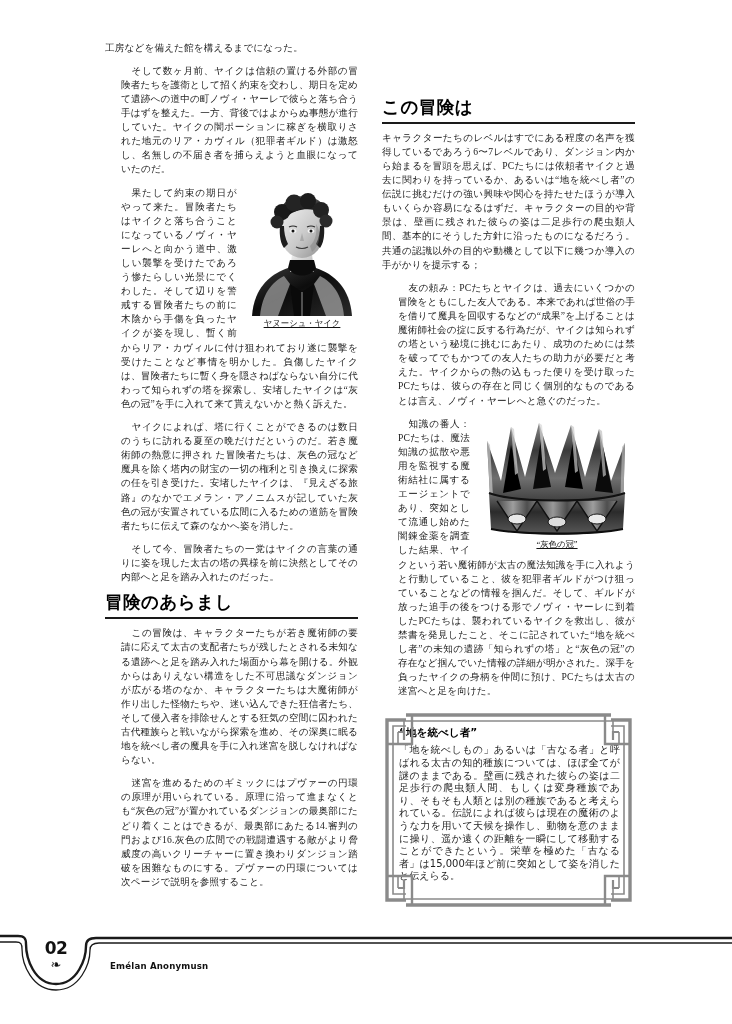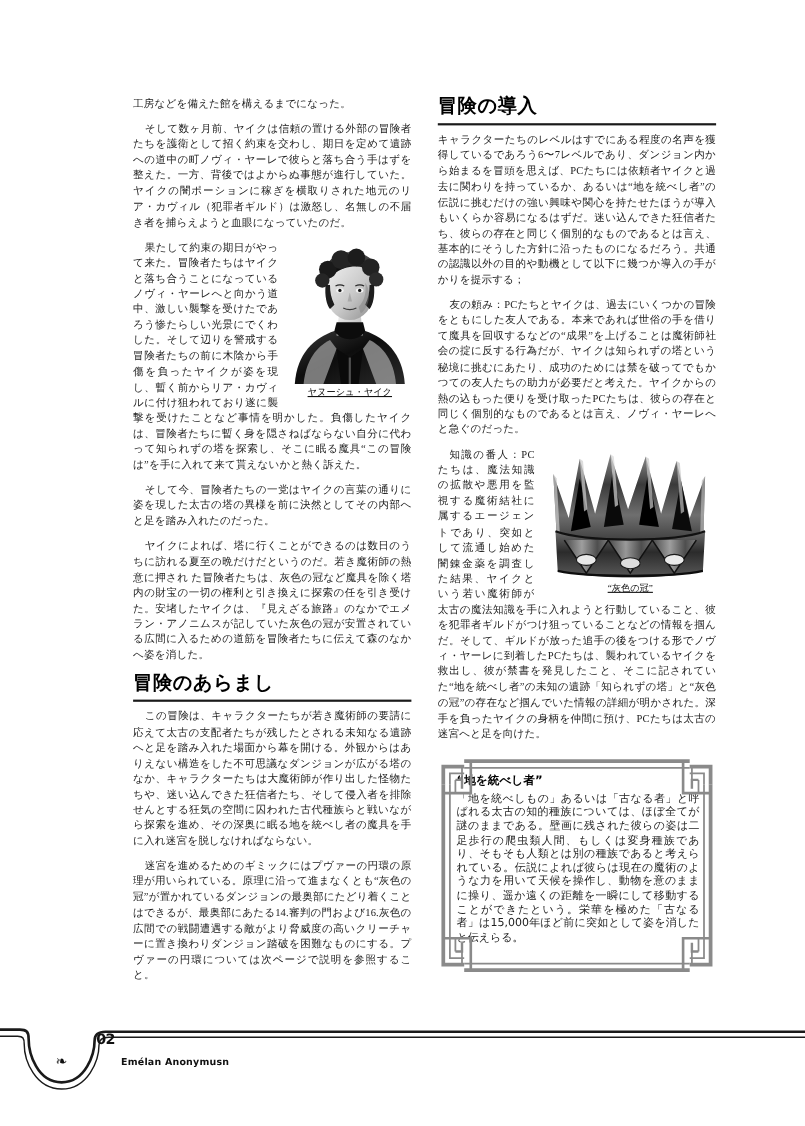--- a/index.html
+++ b/index.html
@@ -11,25 +11,26 @@
     color:#111;
     position:relative;
     overflow:hidden;
   }
 
   
   .page { position:absolute; inset:0; }
 
   .columns {
     position:absolute;
-    left:121px; top:88px;
+    left:105px; top:88px;
     width:530px;
     height:810px;
     display:flex;
     gap:24px;
+    align-items:flex-end;
   }
   .col { width:253px; position:relative; }
 
   
   .sec-head {
     font-family:"DejaVu Sans", sans-serif;
     font-weight:700;
     font-size:17.5px;
     letter-spacing:0.5px;
     line-height:1.1;
@@ -47,21 +48,21 @@
   p.body {
     font-family:"Liberation Serif", serif;
     font-size:9.6px;
     line-height:14.1px;
     text-align:justify;
     text-justify:inter-character;
     margin:0 0 9px 0;
     color:#1b1b1b;
     letter-spacing:0.15px;
   }
-  p.body.indent { text-indent:1.1em; }
+  p.body.indent { text-indent:1.1em;margin-left:16px; }
   p.body b { font-weight:400; }
 
   
   .figure { margin:0; }
   .figure.right {
     float:right;
     margin:2px -2px 2px 7px;
   }
   .fig-cap {
     font-family:"Liberation Serif", serif;
@@ -115,24 +116,23 @@
   
   .footer { position:absolute; left:0; bottom:0; width:732px; height:96px; }
   .footer svg { position:absolute; left:0; top:0; }
   .page-num {
     position:absolute;
     left:24px; top:10px;
     width:64px;
     text-align:center;
     font-family:"DejaVu Sans", sans-serif;
     font-weight:700;
-    font-size:13px;
+    font-size:17px;
     color:#111;
     letter-spacing:-0.5px;
-    margin-left:40px;
   }
   .fleuron {
     position:absolute;
     left:24px; top:32px;
     width:64px;
     text-align:center;
     font-size:13px;
     line-height:10px;
     color:#111;
   }
@@ -214,39 +214,39 @@
 
             <path d="M58 45 L56 53 L60 53 Z" fill="#9d9d9d" opacity="0.7"></path>
             <path d="M52 59 Q58 62 64 59" stroke="#3a3a3a" stroke-width="1.1" fill="none"></path>
 
             <path d="M72 36 C78 44 76 58 68 64 L66 58 C72 52 73 44 72 36 Z" fill="#7f7f7f" opacity="0.45"></path>
           </svg>
         </div>
         <figcaption class="fig-cap">ヤヌーシュ・ヤイク</figcaption>
       </figure>
 
-      <p class="body indent">果たして約束の期日がやって来た。冒険者たちはヤイクと落ち合うことになっているノヴィ・ヤーレへと向かう道中、激しい襲撃を受けたであろう惨たらしい光景にでくわした。そして辺りを警戒する冒険者たちの前に木陰から手傷を負ったヤイクが姿を現し、暫く前からリア・カヴィルに付け狙われており遂に襲撃を受けたことなど事情を明かした。負傷したヤイクは、冒険者たちに暫く身を隠さねばならない自分に代わって知られずの塔を探索し、そこに眠る魔具“この冒険は”を手に入れて来て貰えないかと熱く訴えた。</p>
+      <p class="body indent">果たして約束の期日がやって来た。冒険者たちはヤイクと落ち合うことになっているノヴィ・ヤーレへと向かう道中、激しい襲撃を受けたであろう惨たらしい光景にでくわした。そして辺りを警戒する冒険者たちの前に木陰から手傷を負ったヤイクが姿を現し、暫く前からリア・カヴィルに付け狙われており遂に襲撃を受けたことなど事情を明かした。負傷したヤイクは、冒険者たちに暫く身を隠さねばならない自分に代わって知られずの塔を探索し、安堵したヤイクは“灰色の冠”を手に入れて来て貰えないかと熱く訴えた。</p>
+      <p class="body indent">ヤイクによれば、塔に行くことができるのは数日のうちに訪れる夏至の晩だけだというのだ。若き魔術師の熱意に押され た冒険者たちは、灰色の冠など魔具を除く塔内の財宝の一切の権利と引き換えに探索の任を引き受けた。安堵したヤイクは、『見えざる旅路』のなかでエメラン・アノニムスが記していた灰色の冠が安置されている広間に入るための道筋を冒険者たちに伝えて森のなかへ姿を消した。</p>
       <p class="body indent">そして今、冒険者たちの一党はヤイクの言葉の通りに姿を現した太古の塔の異様を前に決然としてその内部へと足を踏み入れたのだった。</p>
-      <p class="body indent">ヤイクによれば、塔に行くことができるのは数日のうちに訪れる夏至の晩だけだというのだ。若き魔術師の熱意に押され た冒険者たちは、灰色の冠など魔具を除く塔内の財宝の一切の権利と引き換えに探索の任を引き受けた。安堵したヤイクは、『見えざる旅路』のなかでエメラン・アノニムスが記していた灰色の冠が安置されている広間に入るための道筋を冒険者たちに伝えて森のなかへ姿を消した。</p>
 
       <h3 class="sec-head second">冒険のあらまし</h3>
       <div class="sec-rule"></div>
 
       <p class="body indent">この冒険は、キャラクターたちが若き魔術師の要請に応えて太古の支配者たちが残したとされる未知なる遺跡へと足を踏み入れた場面から幕を開ける。外観からはありえない構造をした不可思議なダンジョンが広がる塔のなか、キャラクターたちは大魔術師が作り出した怪物たちや、迷い込んできた狂信者たち、そして侵入者を排除せんとする狂気の空間に囚われた古代種族らと戦いながら探索を進め、その深奥に眠る地を統べし者の魔具を手に入れ迷宮を脱しなければならない。</p>
 
       <p class="body indent"><span>迷宮を進めるためのギミックにはプヴァーの円環の原理が用いられている。原理に沿って進まなくとも“灰色の冠”が置かれているダンジョンの最奥部にたどり着くことはできるが、最奥部にあたる</span><b>14.審判の門</b><span>および</span><b>16.灰色の広間</b><span>での戦闘遭遇する敵がより脅威度の高いクリーチャーに置き換わりダンジョン踏破を困難なものにする。プヴァーの円環については次ページで説明を参照すること。</span></p>
 
     </div>
 
     <div class="col">
 
-      <h3 class="sec-head">冒険の導入</h3>
+      <h3 class="sec-head">この冒険は</h3>
       <div class="sec-rule"></div>
 
-      <p class="body">キャラクターたちのレベルはすでにある程度の名声を獲得しているであろう6〜7レベルであり、ダンジョン内から始まるを冒頭を思えば、PCたちには依頼者ヤイクと過去に関わりを持っているか、あるいは“地を統べし者”の伝説に挑むだけの強い興味や関心を持たせたほうが導入もいくらか容易になるはずだ。迷い込んできた狂信者たち、彼らの存在と同じく個別的なものであるとは言え、基本的にそうした方針に沿ったものになるだろう。共通の認識以外の目的や動機として以下に幾つか導入の手がかりを提示する；</p>
+      <p class="body">キャラクターたちのレベルはすでにある程度の名声を獲得しているであろう6〜7レベルであり、ダンジョン内から始まるを冒頭を思えば、PCたちには依頼者ヤイクと過去に関わりを持っているか、あるいは“地を統べし者”の伝説に挑むだけの強い興味や関心を持たせたほうが導入もいくらか容易になるはずだ。キャラクターの目的や背景は、壁画に残された彼らの姿は二足歩行の爬虫類人間、基本的にそうした方針に沿ったものになるだろう。共通の認識以外の目的や動機として以下に幾つか導入の手がかりを提示する；</p>
 
       <p class="body indent"><b>友の頼み：</b><span>PCたちとヤイクは、過去にいくつかの冒険をともにした友人である。本来であれば世俗の手を借りて魔具を回収するなどの“成果”を上げることは魔術師社会の掟に反する行為だが、ヤイクは知られずの塔という秘境に挑むにあたり、成功のためには禁を破ってでもかつての友人たちの助力が必要だと考えた。ヤイクからの熱の込もった便りを受け取ったPCたちは、彼らの存在と同じく個別的なものであるとは言え、ノヴィ・ヤーレへと急ぐのだった。</span></p>
 
       <figure class="figure right">
         <div class="crown">
           <svg width="160" height="118" viewBox="0 0 160 118">
             <defs>
               <linearGradient id="metal" x1="0" y1="0" x2="0" y2="1">
                 <stop offset="0%" stop-color="#8c8c8c"></stop>
                 <stop offset="30%" stop-color="#3a3a3a"></stop>

